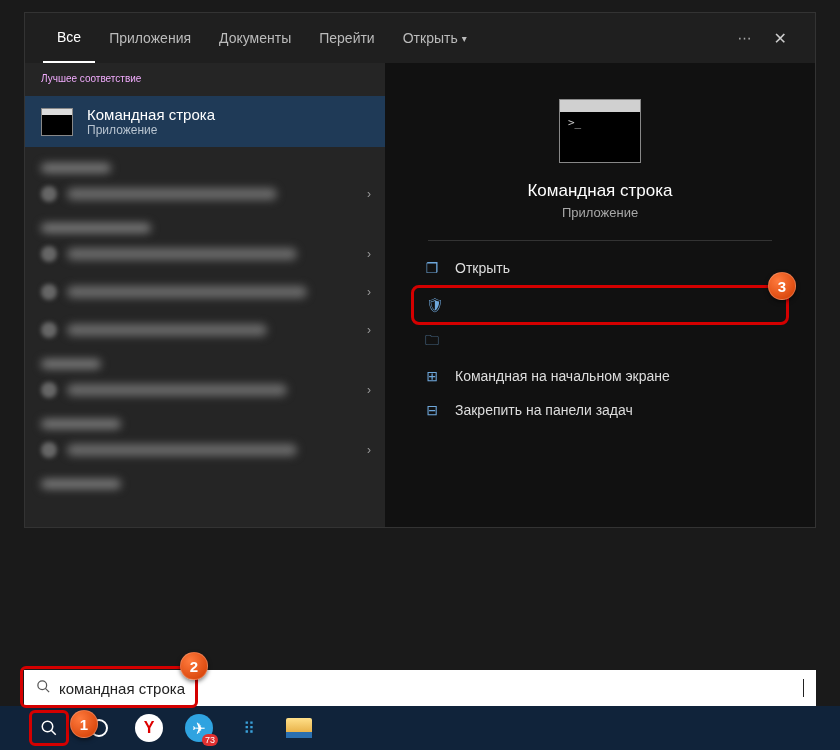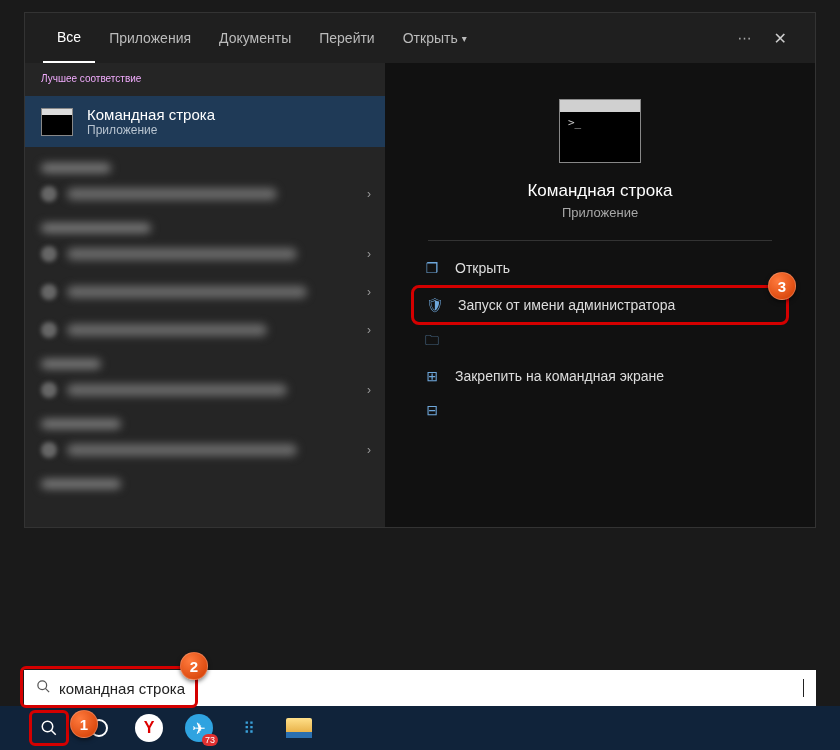--- a/index.html
+++ b/index.html
@@ -148,32 +148,32 @@
       <div class="preview-title">Командная строка</div>
       <div class="preview-sub">Приложение</div>
       <div class="divider"></div>
       <div class="actions">
         <div class="action">
             <span class="ic">❐</span>
             <span>Открыть</span>
           </div>
         <div class="action hl">
           <span class="ic">🛡</span>
-            <span>Запуск от имени администратора</span>
           <div class="badge" style="top:-16px; right:-10px;">3</div>
         </div>
         <div class="action">
             <span class="ic">🗀</span>
           </div>
         <div class="action">
             <span class="ic">⊞</span>
-            <span>Закрепить на командная экране</span>
+            <span>Командная на начальном экране</span>
           </div>
         <div class="action">
             <span class="ic">⊟</span>
+            <span>Закрепить на панели задач</span>
           </div>
       </div>
     </div>
   </div>
 </div>
 
 <div class="search-hl"></div>
 <div class="search-box-wrap">
   <span class="sb-ic">
     <svg viewBox="0 0 24 24" width="15" height="15" fill="none" stroke="#555" stroke-width="2">

